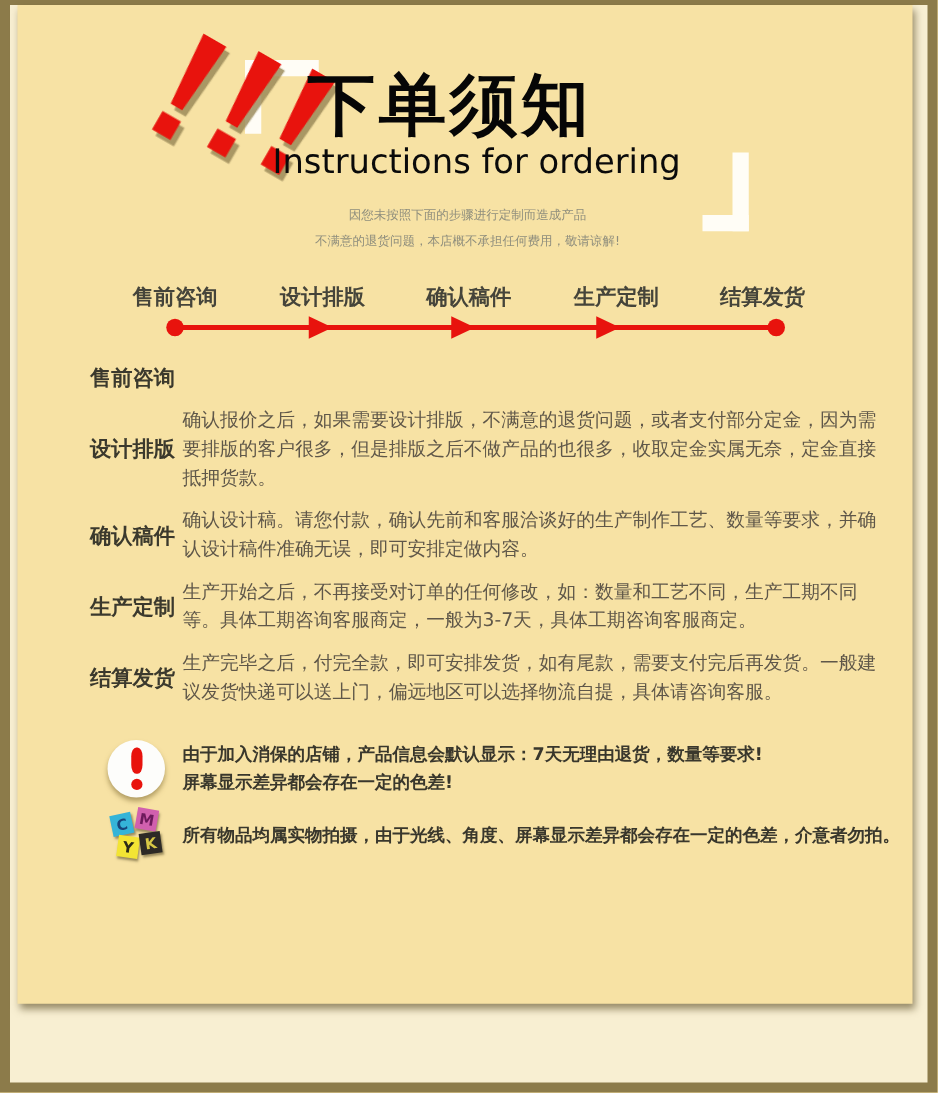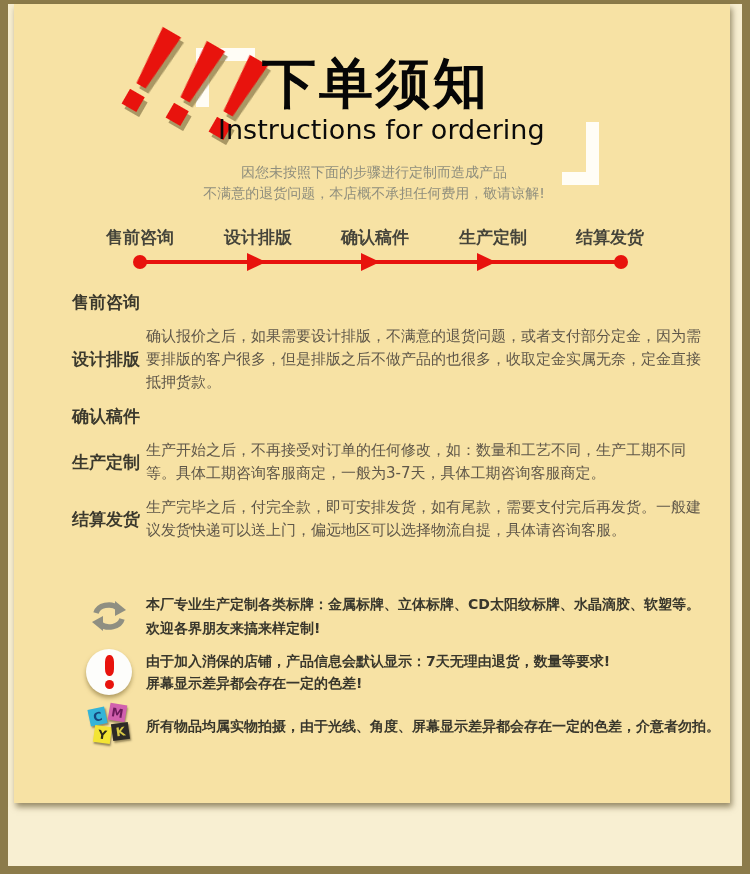--- a/index.html
+++ b/index.html
@@ -19,26 +19,26 @@
   .bracket-br{position:absolute;left:548px;top:118px;width:24px;height:50px;
     border-right:13px solid #fffdf6;border-bottom:13px solid #fffdf6;z-index:1;}
   .excl{position:absolute;width:26px;height:92px;z-index:2;
     transform:rotate(30deg);filter:drop-shadow(5px 3px 0 rgba(150,133,84,.8));}
   .excl .bar{width:24px;height:62px;margin:0 auto;background:#e8130d;
     clip-path:polygon(6% 0,94% 0,72% 100%,28% 100%);}
   .excl .dot{width:17px;height:17px;background:#e8130d;margin:8px auto 0;}
   .excl-1{left:122px;top:22px;}
   .excl-2{left:166px;top:36px;}
   .excl-3{left:209px;top:50px;}
-  .page-title{position:absolute;left:248px;top:44px;z-index:3;
+  .page-title{position:absolute;left:232px;top:44px;z-index:3;
     font-size:54px;font-weight:bold;color:#060606;letter-spacing:3px;white-space:nowrap;}
   .page-subtitle{position:absolute;left:204px;top:110px;z-index:3;
     font-size:27px;color:#0a0a0a;white-space:nowrap;}
   .header-notice{position:absolute;left:140px;top:158px;width:440px;
-    text-align:center;font-size:14px;line-height:21px;color:#8f8e7d;}
+    text-align:center;font-size:10px;line-height:21px;color:#8f8e7d;}
   
   .tl-label{position:absolute;top:222px;width:120px;text-align:center;
     font-size:17px;font-weight:bold;color:#45443a;white-space:nowrap;}
   .tl-0{left:66px;} .tl-1{left:184px;} .tl-2{left:301px;} .tl-3{left:419px;} .tl-4{left:536px;}
   .tl-svg{position:absolute;left:0;top:246px;}
   
   .sections{position:absolute;left:58px;top:287px;width:648px;}
   .section{display:flex;align-items:center;margin-bottom:11px;}
   .section-label{width:74px;flex-shrink:0;font-size:17px;font-weight:bold;color:#3b392d;}
   .section-text{width:566px;font-size:15px;line-height:23px;color:#5f5749;}
@@ -110,47 +110,34 @@
     <div class="sections">
       <div class="section">
         <div class="section-label">售前咨询</div>
       </div>
       <div class="section">
         <div class="section-label">设计排版</div>
         <div class="section-text">确认报价之后，如果需要设计排版，不满意的退货问题，或者支付部分定金，因为需要排版的客户很多，但是排版之后不做产品的也很多，收取定金实属无奈，定金直接抵押货款。</div>
       </div>
       <div class="section">
         <div class="section-label">确认稿件</div>
+        <div class="section-text">确认设计稿。请您付款，确认先前和客服洽谈好的生产制作工艺、数量等要求，并确认设计稿件准确无误，即可安排定做内容。</div>
       </div>
       <div class="section">
         <div class="section-label">生产定制</div>
         <div class="section-text">生产开始之后，不再接受对订单的任何修改，如：数量和工艺不同，生产工期不同等。具体工期咨询客服商定，一般为3-7天，具体工期咨询客服商定。</div>
       </div>
       <div class="section">
         <div class="section-label">结算发货</div>
         <div class="section-text">生产完毕之后，付完全款，即可安排发货，如有尾款，需要支付完后再发货。一般建议发货快递可以送上门，偏远地区可以选择物流自提，具体请咨询客服。</div>
       </div>
     </div>
 
     <div class="notes">
 
-      <div class="note note-0">
-        <div class="note-icon-col">
-          <svg width="40" height="40" viewBox="0 0 40 40">
-            <path d="M7 17 A13 10 0 0 1 29 12" fill="none" stroke="#8f8f82" stroke-width="5.5"></path>
-            <polygon points="37,14 26,5 26,20" fill="#8f8f82"></polygon>
-            <path d="M33 23 A13 10 0 0 1 11 28" fill="none" stroke="#8f8f82" stroke-width="5.5"></path>
-            <polygon points="3,26 14,35 14,20" fill="#8f8f82"></polygon>
-          </svg>
-        </div>
-        <div class="note-text">
-          <div class="note-line">本厂专业生产定制各类标牌：金属标牌、立体标牌、CD太阳纹标牌、水晶滴胶、软塑等。</div>
-          <div class="note-line">欢迎各界朋友来搞来样定制!</div>
-        </div>
-      </div>
 
       <div class="note note-1">
         <div class="note-icon-col">
           <div class="excl-badge">
             <div class="b"></div>
               <div class="d"></div>
           </div>
         </div>
         <div class="note-text">
           <div class="note-line">由于加入消保的店铺，产品信息会默认显示：7天无理由退货，数量等要求!</div>

